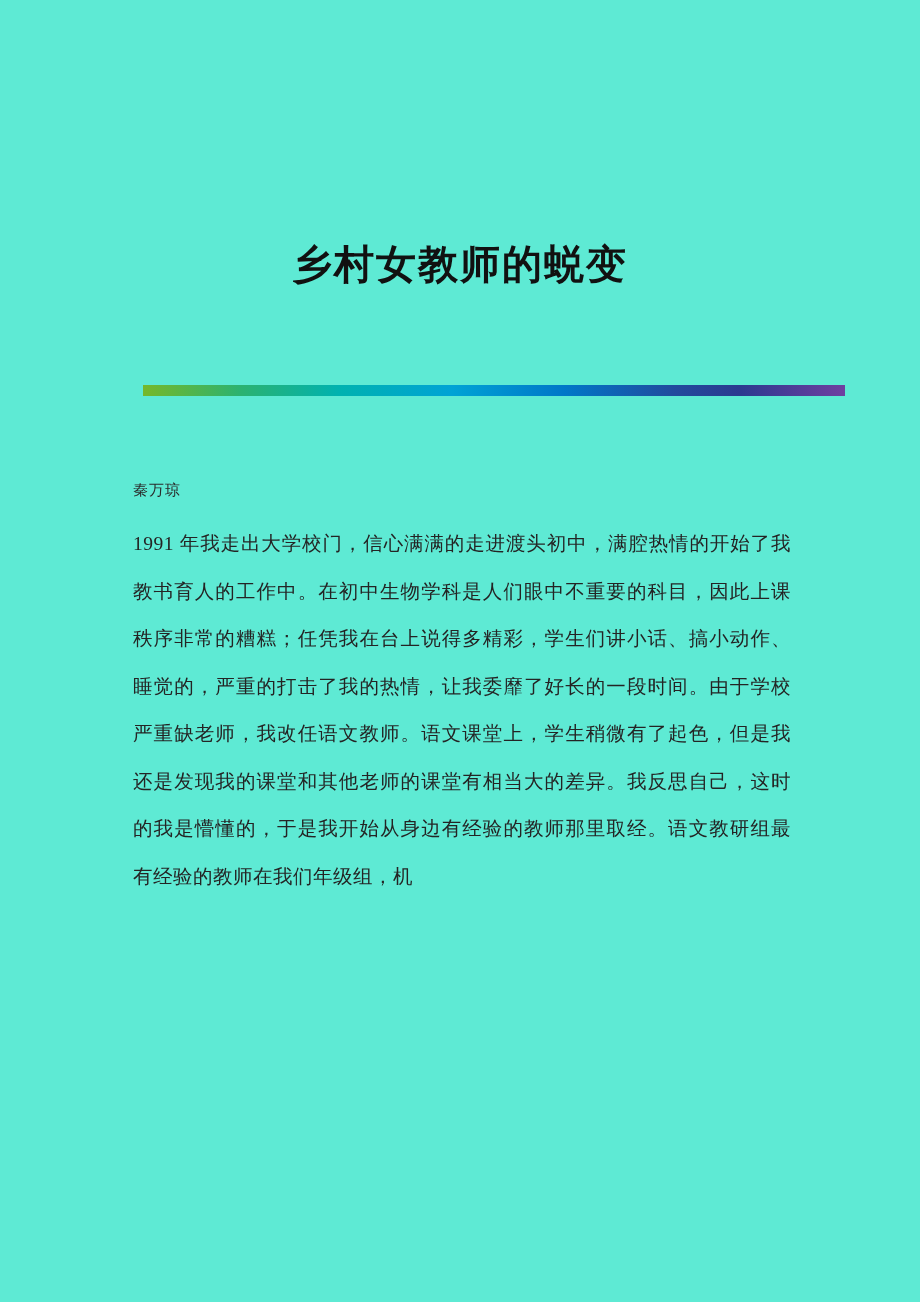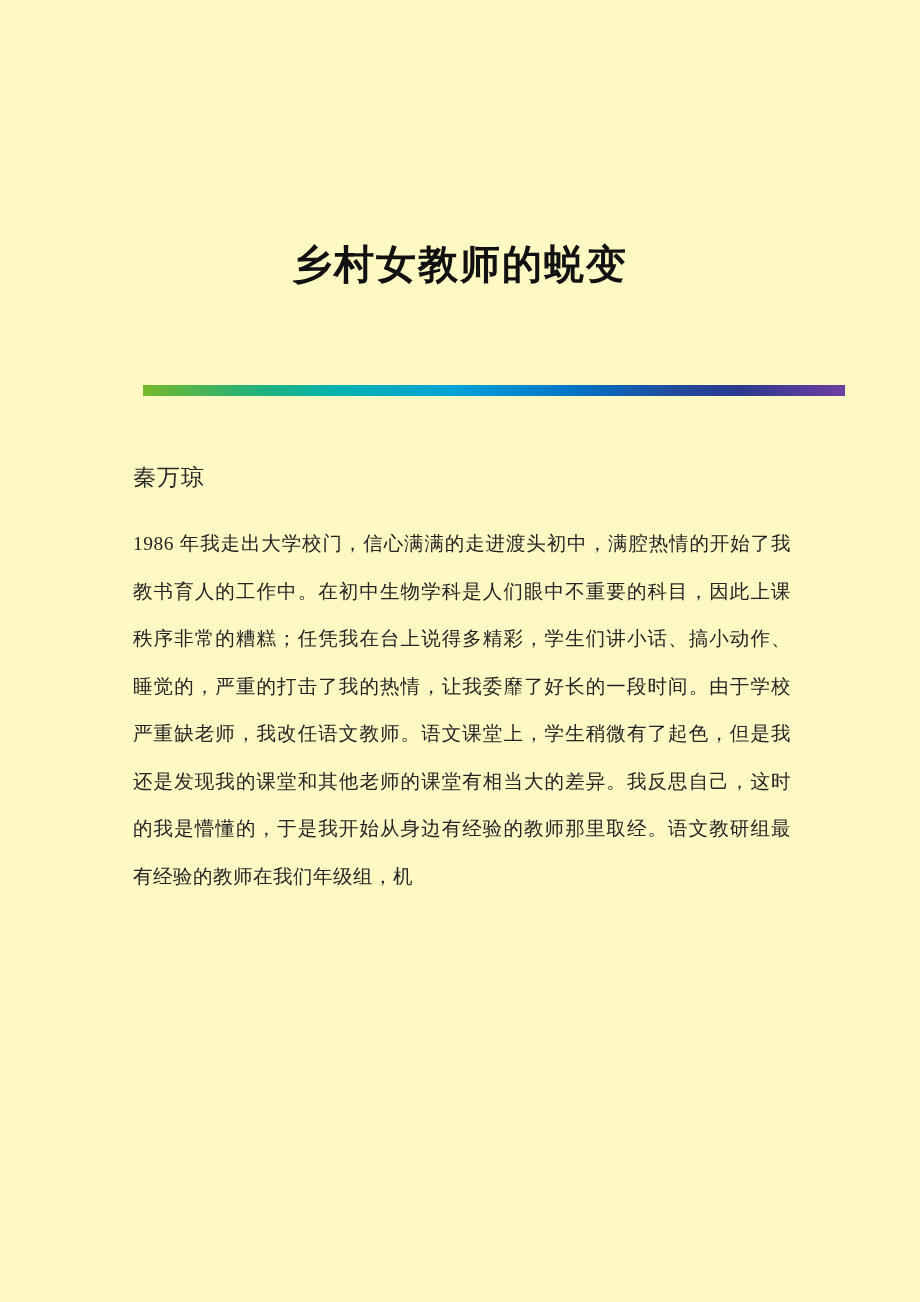--- a/index.html
+++ b/index.html
@@ -4,21 +4,21 @@
 <style>
   html, body {
     margin: 0;
     padding: 0;
     background: #ffffff;
   }
   .page {
     position: relative;
     width: 920px;
     height: 1302px;
-    background: #fef9c3;
+    background: #5eead4;
     overflow: hidden;
     font-family: "Liberation Serif", "DejaVu Serif", serif;
   }
   .doc-title {
     position: absolute;
     top: 214px;
     left: 0;
     width: 100%;
     text-align: center;
     font-size: 40px;
@@ -39,23 +39,23 @@
       #2bb271 14%,
       #00b2b0 28%,
       #00a3d5 44%,
       #0077c8 60%,
       #224a9c 76%,
       #2b3a8f 85%,
       #6f3fa0 100%);
   }
   .author {
     position: absolute;
-    top: 466px;
+    top: 478px;
     left: 133px;
-    font-size: 23px;
+    font-size: 15px;
     line-height: 24px;
     color: #2a2a2a;
     letter-spacing: 1px;
   }
   .body-text {
     position: absolute;
     top: 520px;
     left: 133px;
     width: 658px;
   }
@@ -74,15 +74,15 @@
 <body>
 
 <div class="page">
   <h1 class="doc-title">乡村女教师的蜕变</h1>
 
   <div class="divider-bar"></div>
 
   <div class="author">秦万琼</div>
 
   <div class="body-text">
-    <p>1986 年我走出大学校门，信心满满的走进渡头初中，满腔热情的开始了我教书育人的工作中。在初中生物学科是人们眼中不重要的科目，因此上课秩序非常的糟糕；任凭我在台上说得多精彩，学生们讲小话、搞小动作、睡觉的，严重的打击了我的热情，让我委靡了好长的一段时间。由于学校严重缺老师，我改任语文教师。语文课堂上，学生稍微有了起色，但是我还是发现我的课堂和其他老师的课堂有相当大的差异。我反思自己，这时的我是懵懂的，于是我开始从身边有经验的教师那里取经。语文教研组最有经验的教师在我们年级组，机</p>
+    <p>1991 年我走出大学校门，信心满满的走进渡头初中，满腔热情的开始了我教书育人的工作中。在初中生物学科是人们眼中不重要的科目，因此上课秩序非常的糟糕；任凭我在台上说得多精彩，学生们讲小话、搞小动作、睡觉的，严重的打击了我的热情，让我委靡了好长的一段时间。由于学校严重缺老师，我改任语文教师。语文课堂上，学生稍微有了起色，但是我还是发现我的课堂和其他老师的课堂有相当大的差异。我反思自己，这时的我是懵懂的，于是我开始从身边有经验的教师那里取经。语文教研组最有经验的教师在我们年级组，机</p>
   </div>
 </div>
 
 </body></html>

